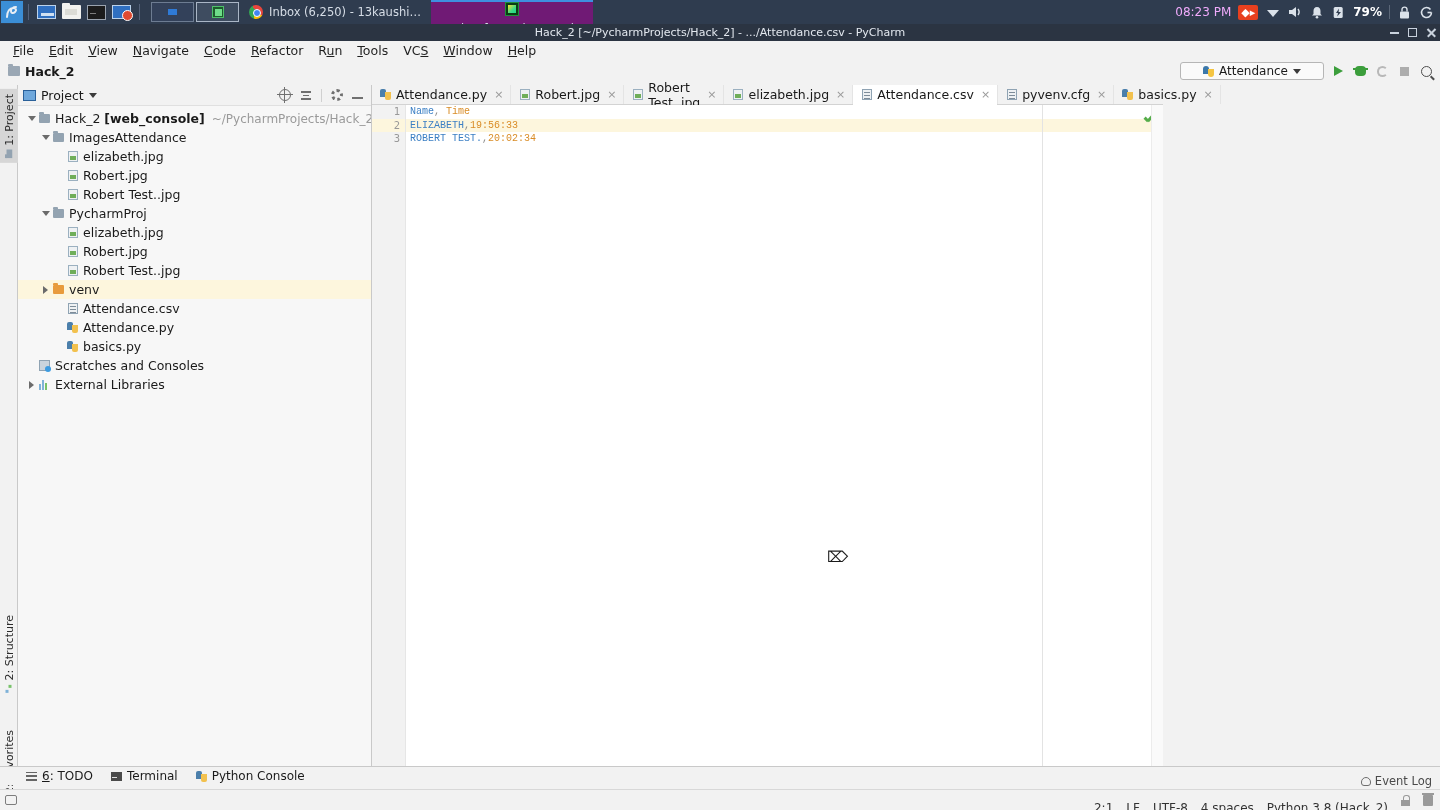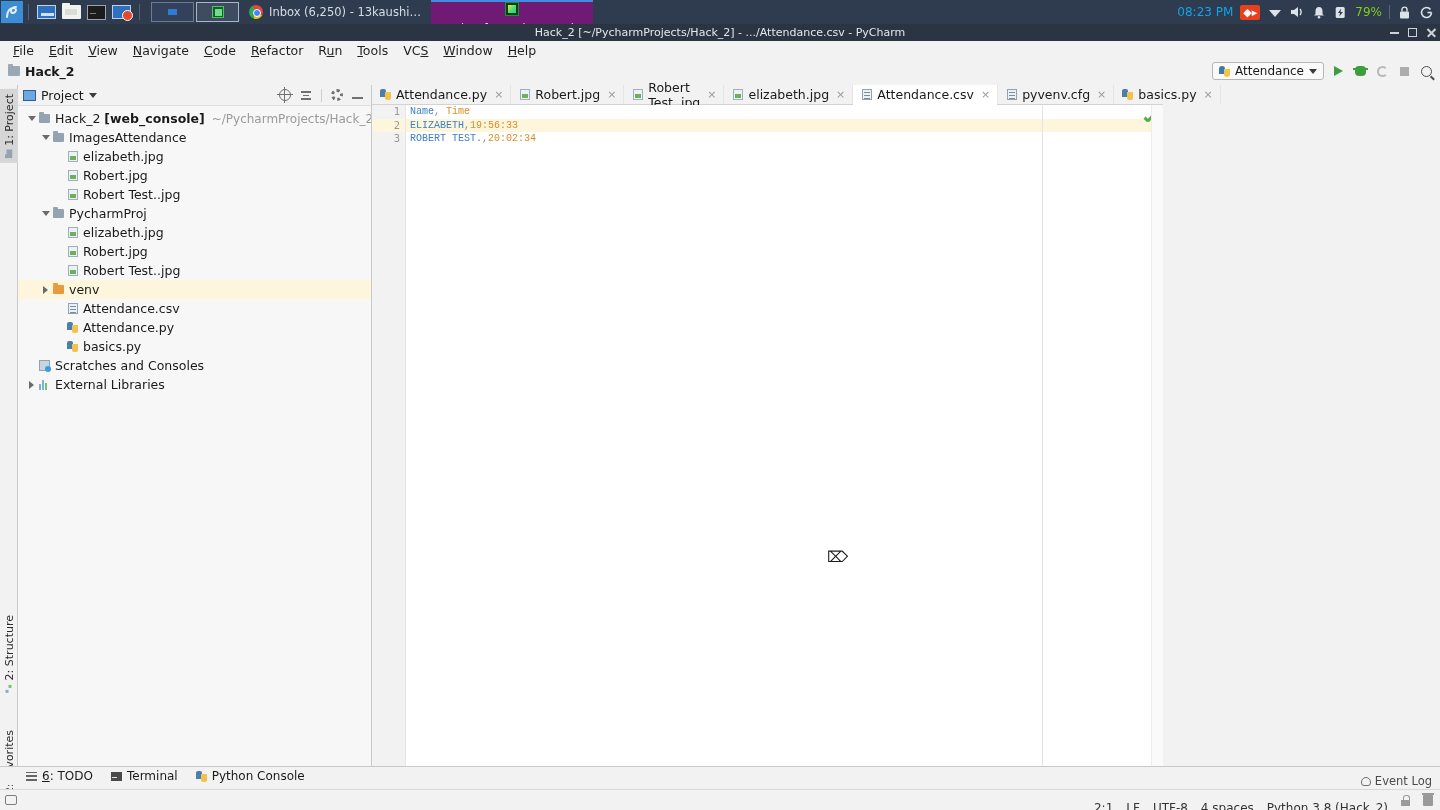--- a/index.html
+++ b/index.html
@@ -64,24 +64,24 @@
   .chrome-ic {
     width:14px;height:14px;border-radius:50%;
     background: conic-gradient(#e8453c 0deg 120deg,#fbbc05 120deg 200deg,#34a853 200deg 330deg,#e8453c 330deg 360deg);
     position:relative; flex-shrink:0;
   }
   .chrome-ic:after{content:"";position:absolute;left:4px;top:4px;width:6px;height:6px;border-radius:50%;background:#4285f4;border:1px solid #fff;}
   .pc-ic { width:14px;height:14px;background:#0b3d14;border:1px solid #1f8f3a;position:relative;flex-shrink:0;}
   .pc-ic:after{content:"";position:absolute;left:2px;top:2px;width:8px;height:8px;background:linear-gradient(135deg,#ffdd33,#3ddc84 60%,#21d789);}
 
   .tray { margin-left: auto; display:flex; align-items:center; gap:7px; padding-right: 6px; }
-  .tray .clock { font-size: 12px; color:#0ea5e9; }
+  .tray .clock { font-size: 12px; color:#f0abfc; }
   .tray-red { background:#e8401f; color:#fff; padding:1px 3px; font-size:11px; line-height:13px; border-radius:2px;}
   .tray-ic { width:15px;height:15px;display:flex;align-items:center;justify-content:center;}
-  .tray .batt { font-size:12px; color:#84cc16;}
+  .tray .batt { font-size:12px; color:#ffffff;font-weight:bold;}
   .tray-sep { width:1px;height:14px;background:#5b6778;}
 
   
   #pycharm { position:absolute; top:24px; left:0; width:1440px; height:786px; background:#f2f2f2; }
 
   
   #titlebar {
     height: 17px; background: #2b3442; color:#e3e8ef;
     display:flex; align-items:center; justify-content:center;
     font-size:11px; position:relative;
@@ -105,21 +105,21 @@
 
   
   #navbar { height:20px; background:#f2f2f2; display:flex; align-items:center; padding-left:8px; position:relative;}
   .nav-crumb { display:flex;align-items:center;gap:5px;font-weight:bold;font-size:12.5px;color:#1a1a1a;}
   .folder-glyph{width:12px;height:10px;background:#9aa7b4;border-radius:1px;position:relative;}
   .folder-glyph:before{content:"";position:absolute;top:-2px;left:0;width:5px;height:2px;background:#9aa7b4;border-radius:1px 1px 0 0;}
   #runwidget { position:absolute; right:6px; top:1px; display:flex; align-items:center; gap:6px; }
   .runcfg {
     display:flex;align-items:center;gap:5px;
     border:1px solid #b6b6b6;background:#fafafa;border-radius:3px;
-    padding:1px 6px; height:18px; font-size:12px; color:#1a1a1a;
+    padding:1px 22px; height:18px; font-size:12px; color:#1a1a1a;
   }
   .py-ic{width:11px;height:11px;position:relative;flex-shrink:0;}
   .py-ic:before{content:"";position:absolute;left:0;top:0;width:6px;height:8px;background:#3c78aa;border-radius:3px 3px 0 0;}
   .py-ic:after{content:"";position:absolute;right:0;bottom:0;width:6px;height:8px;background:#f5c542;border-radius:0 0 3px 3px;}
   .caret-dn{width:0;height:0;border-left:4px solid transparent;border-right:4px solid transparent;border-top:5px solid #3b3b3b;}
   .tbtn{width:16px;height:16px;display:flex;align-items:center;justify-content:center;}
   .play-tri{width:0;height:0;border-left:9px solid #3c9e3c;border-top:5.5px solid transparent;border-bottom:5.5px solid transparent;}
   .bug-ic{width:11px;height:10px;border-radius:4px;background:#3c9e3c;position:relative;}
   .bug-ic:before{content:"";position:absolute;left:-2px;top:2px;width:15px;height:1.5px;background:#3c9e3c;}
   .cov-ic{width:11px;height:11px;border:2px solid #b8b8b8;border-radius:50%;border-right-color:transparent;}

